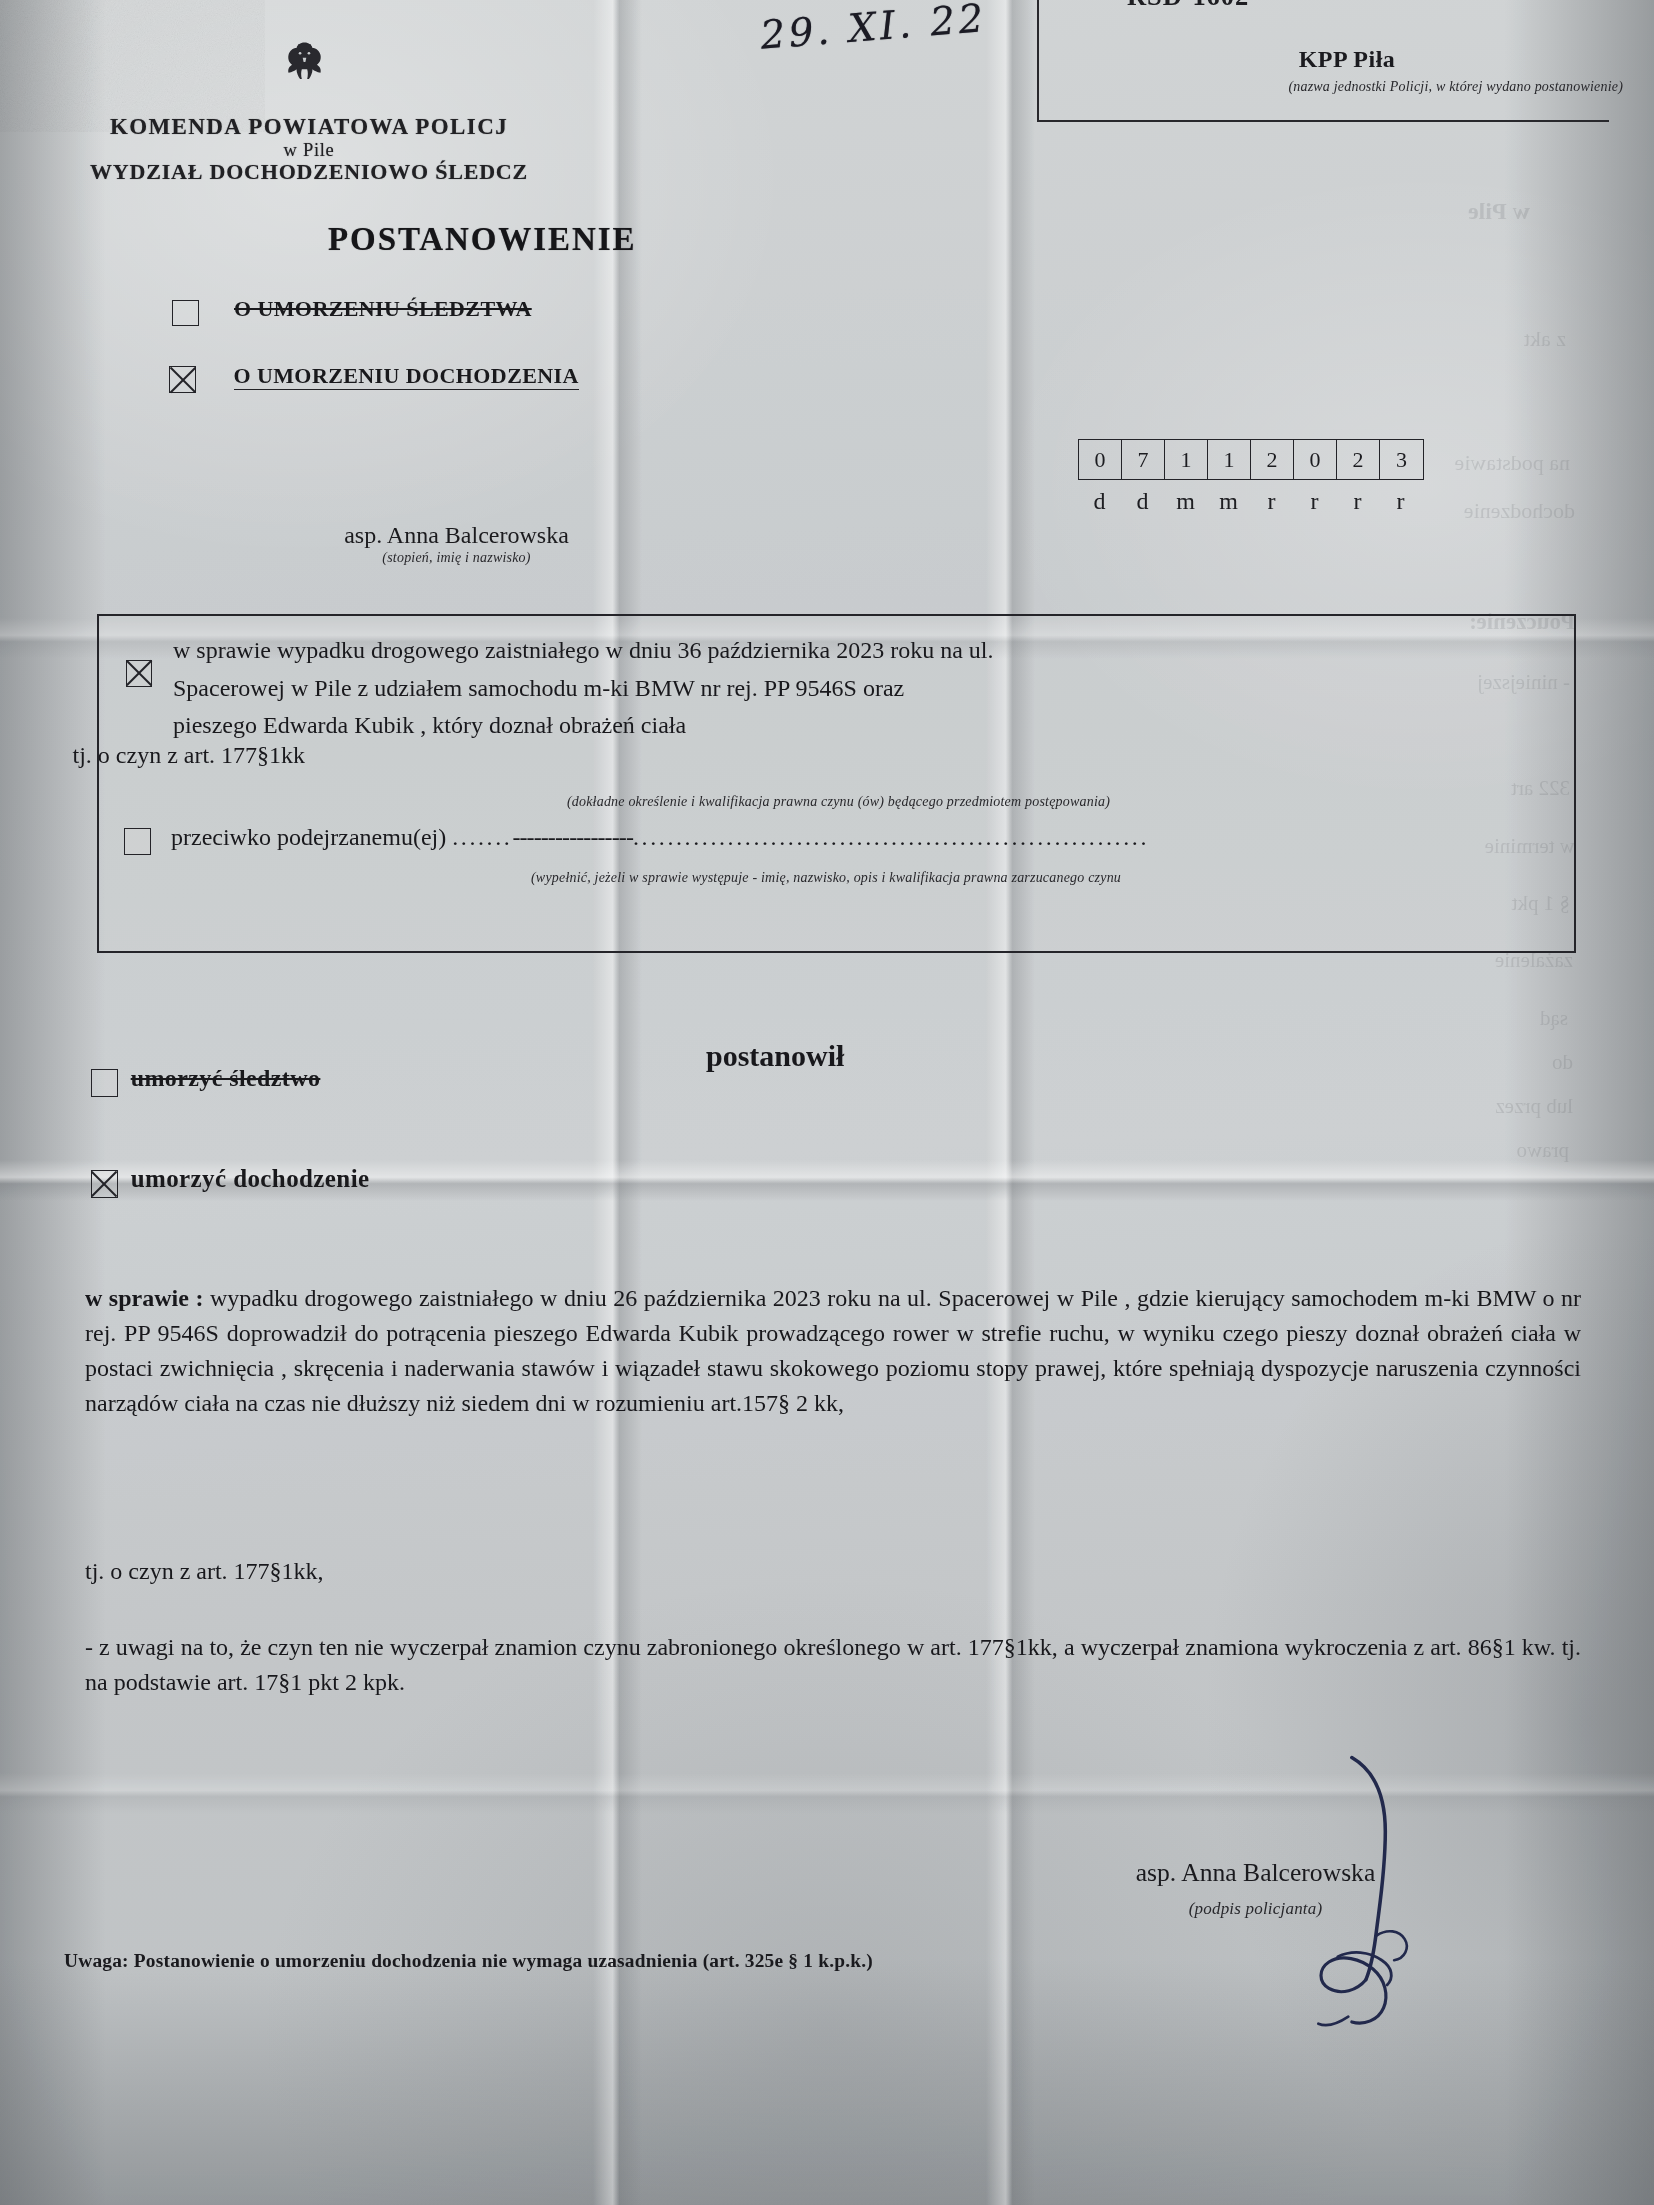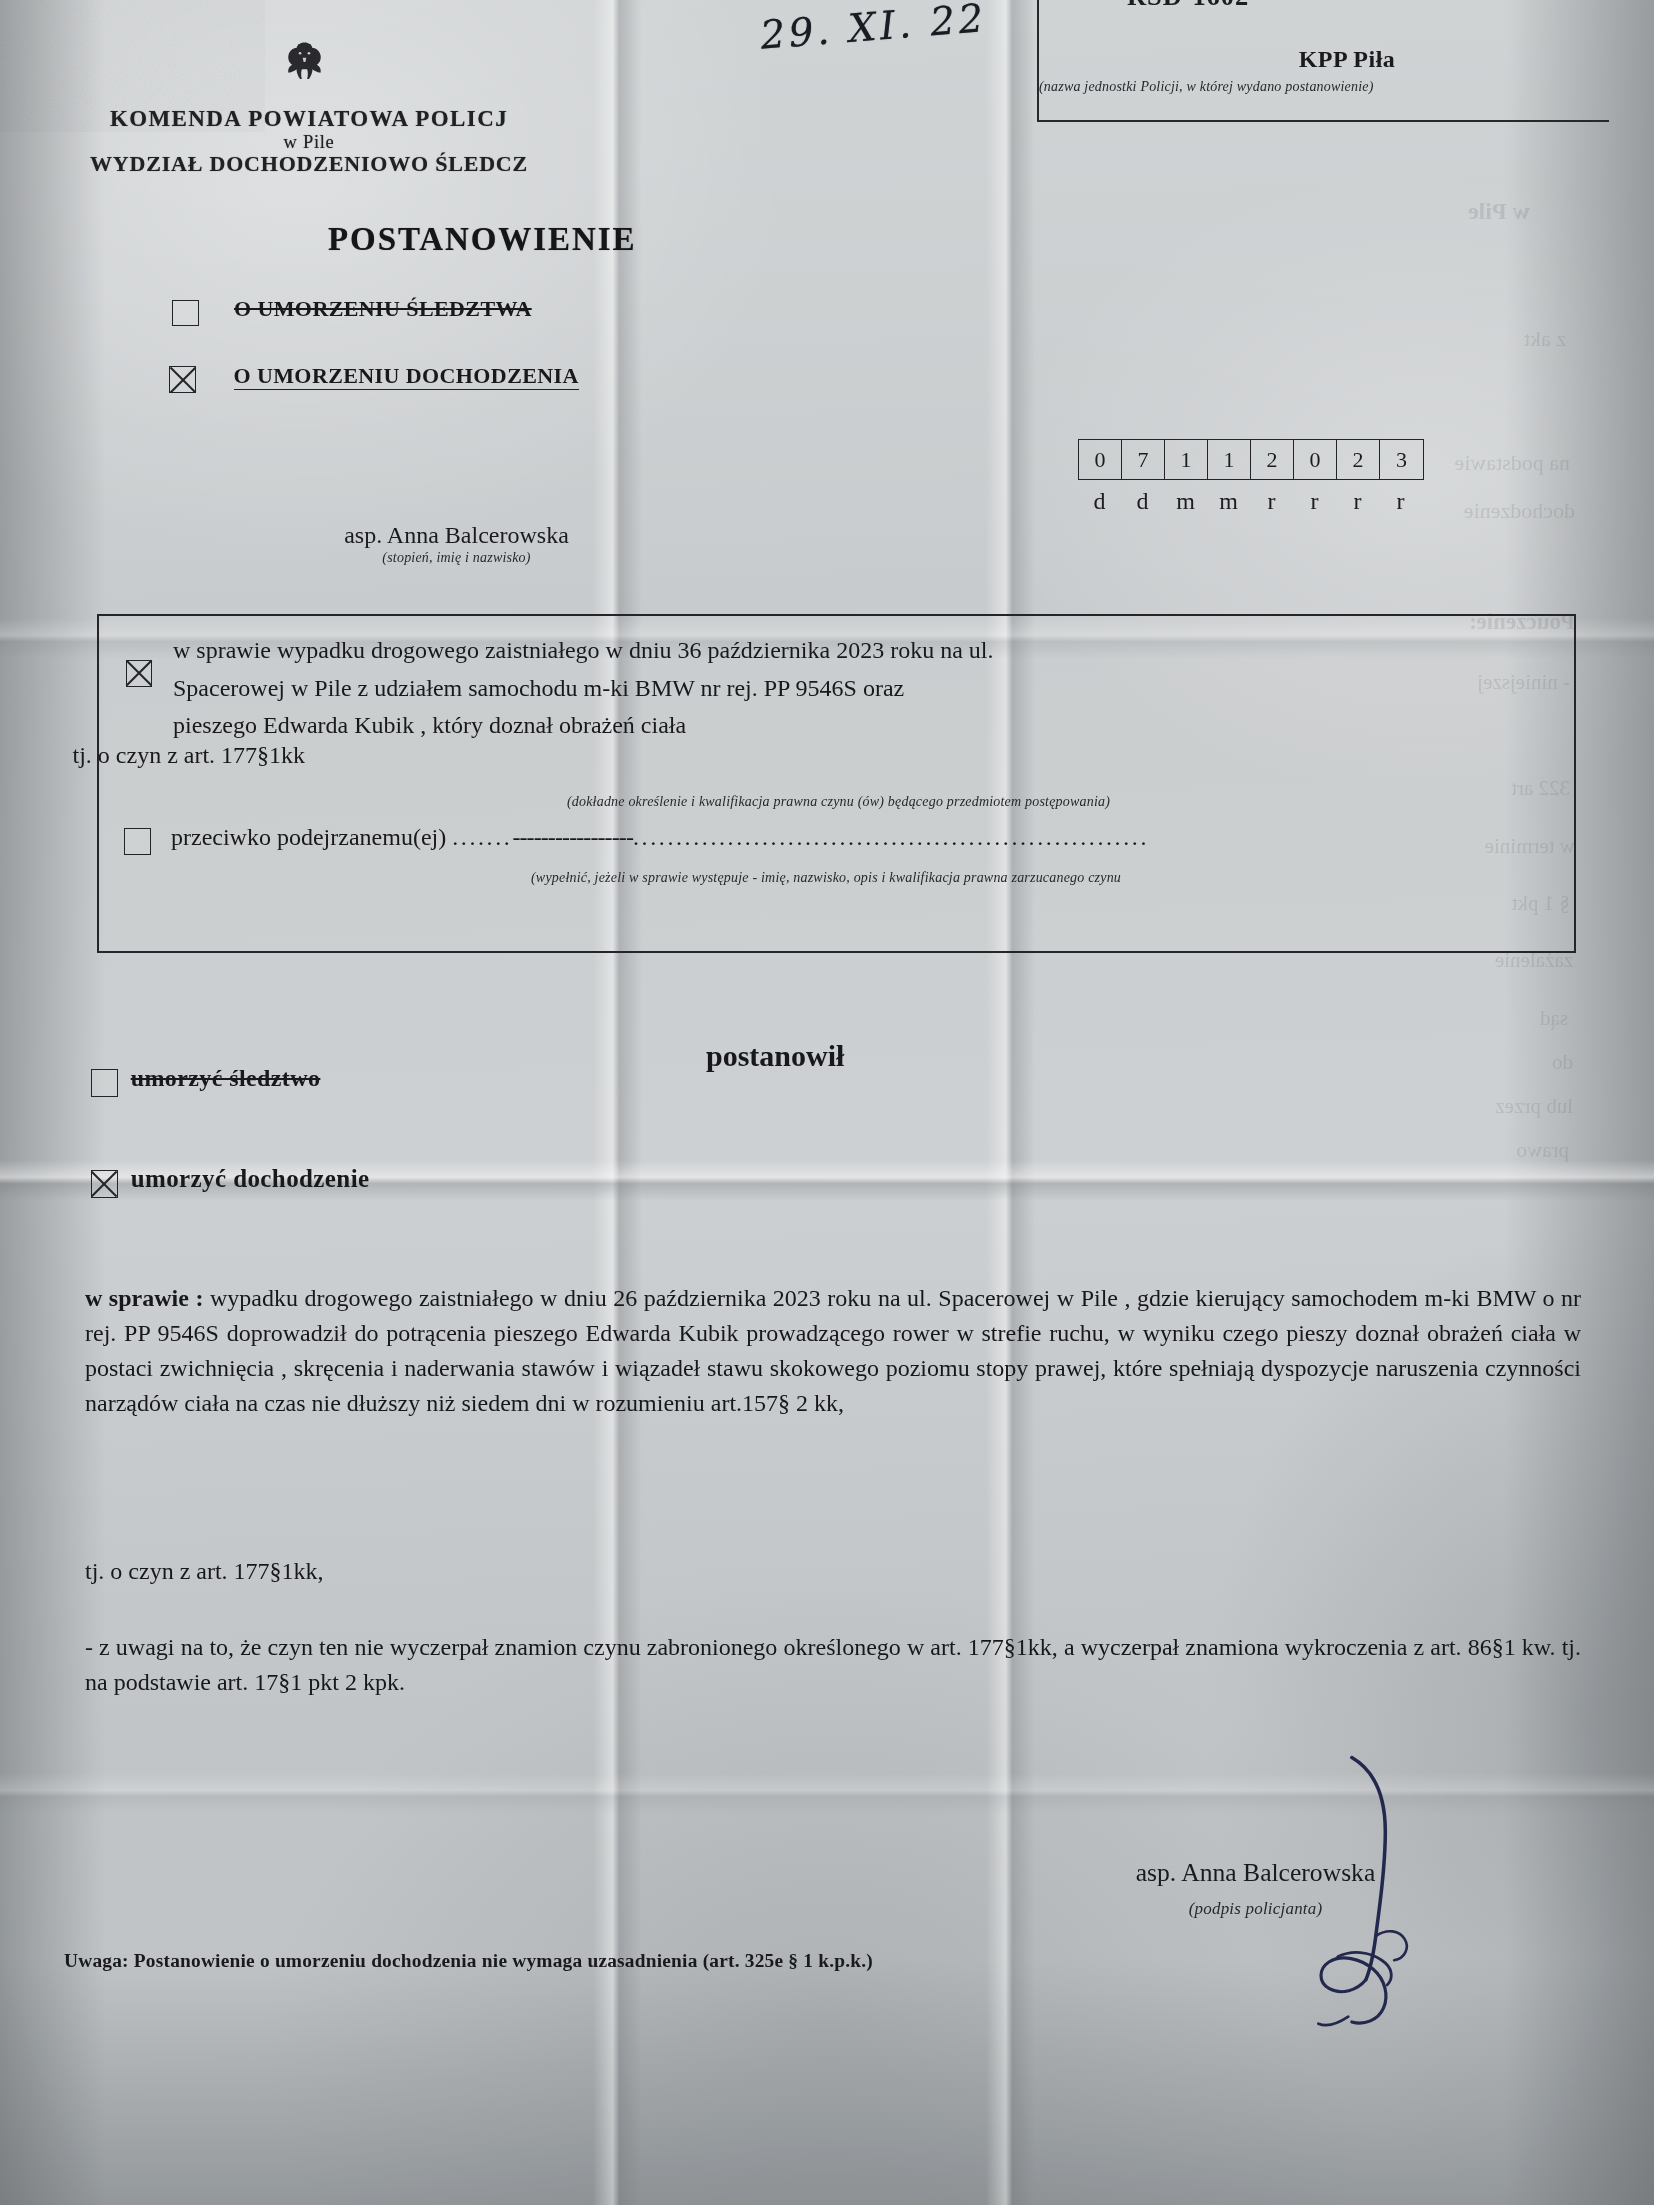--- a/index.html
+++ b/index.html
@@ -222,32 +222,32 @@
           <path d="M16 6 L30 6 L31 10 L15 10 Z"></path>
         </g>
         <g fill="#c8cbcd">
           <circle cx="18" cy="16" r="1.5"></circle>
           <circle cx="28" cy="16" r="1.5"></circle>
           <path d="M21 21 L25 21 L24 26 L22 26 Z"></path>
         </g>
       </svg>
     </div>
 
-    <div class="abs unit-head" style="left:53px;top:106px;width:512px;">
+    <div class="abs unit-head" style="left:53px;top:114px;width:512px;">
       <div class="unit-l1">KOMENDA POWIATOWA POLICJ</div>
       <div class="unit-l2">w Pile</div>
       <div class="unit-l3">WYDZIAŁ DOCHODZENIOWO ŚLEDCZ</div>
     </div>
 
     <div class="abs hand hand-date" style="left:760px;top:4.4px;">29. XI. 22</div>
 
     <div class="abs hdr-box" style="left:1037px;top:-8.8px;width:572px;height:131px;">
       <div class="abs rsd" style="left:88px;top:-10.6px;">RSD-1602</div>
       <div class="abs kpp" style="left:0;top:55px;width:572px;text-align:center;margin-left:22px;">KPP Piła</div>
-      <div class="abs caption" style="left:0;top:88px;width:572px;text-align:left;">(nazwa jednostki Policji, w której wydano postanowienie)</div>
+      <div class="abs caption" style="left:12px;top:88px;width:572px;text-align:right;">(nazwa jednostki Policji, w której wydano postanowienie)</div>
     </div>
 
     <div class="abs doc-title" style="left:328px;top:221px;">POSTANOWIENIE</div>
 
     <div class="abs" style="left:172px;top:296px;">
       <span class="cbx" style="width:26.5px;height:26.5px;"></span>
       <span class="opt-label strike" style="margin-left:32px;">O UMORZENIU ŚLEDZTWA</span>
     </div>
 
     <div class="abs" style="left:169px;top:363px;">

